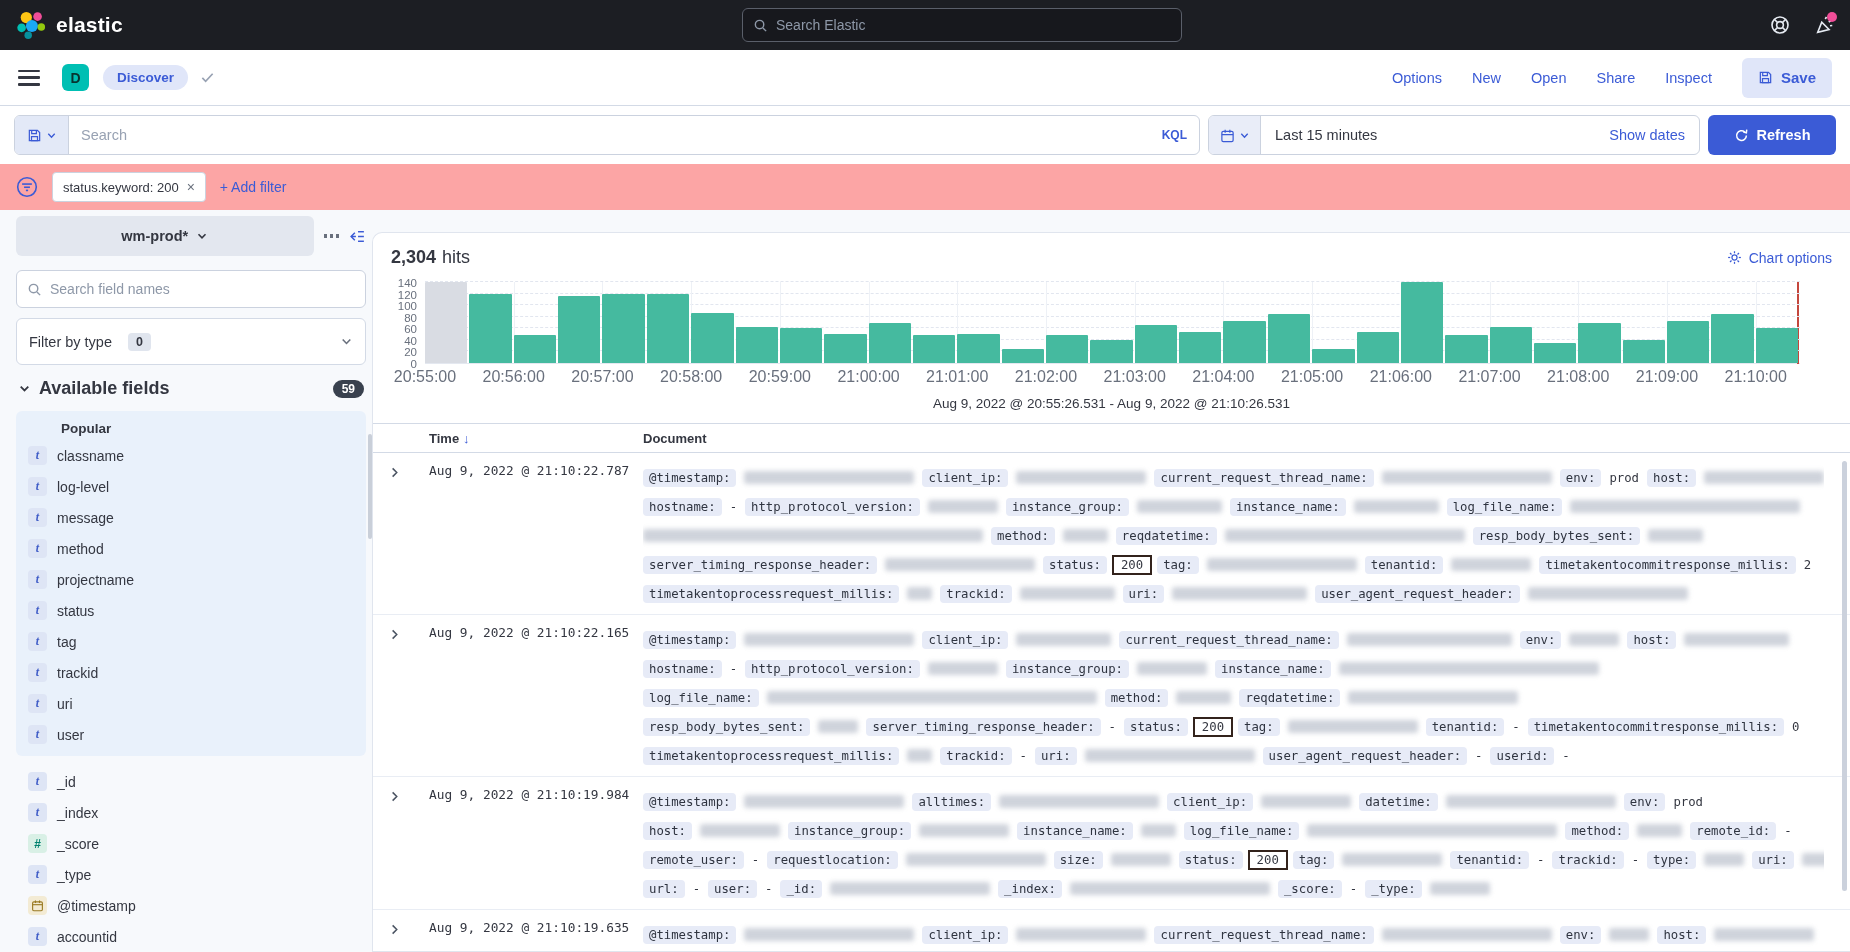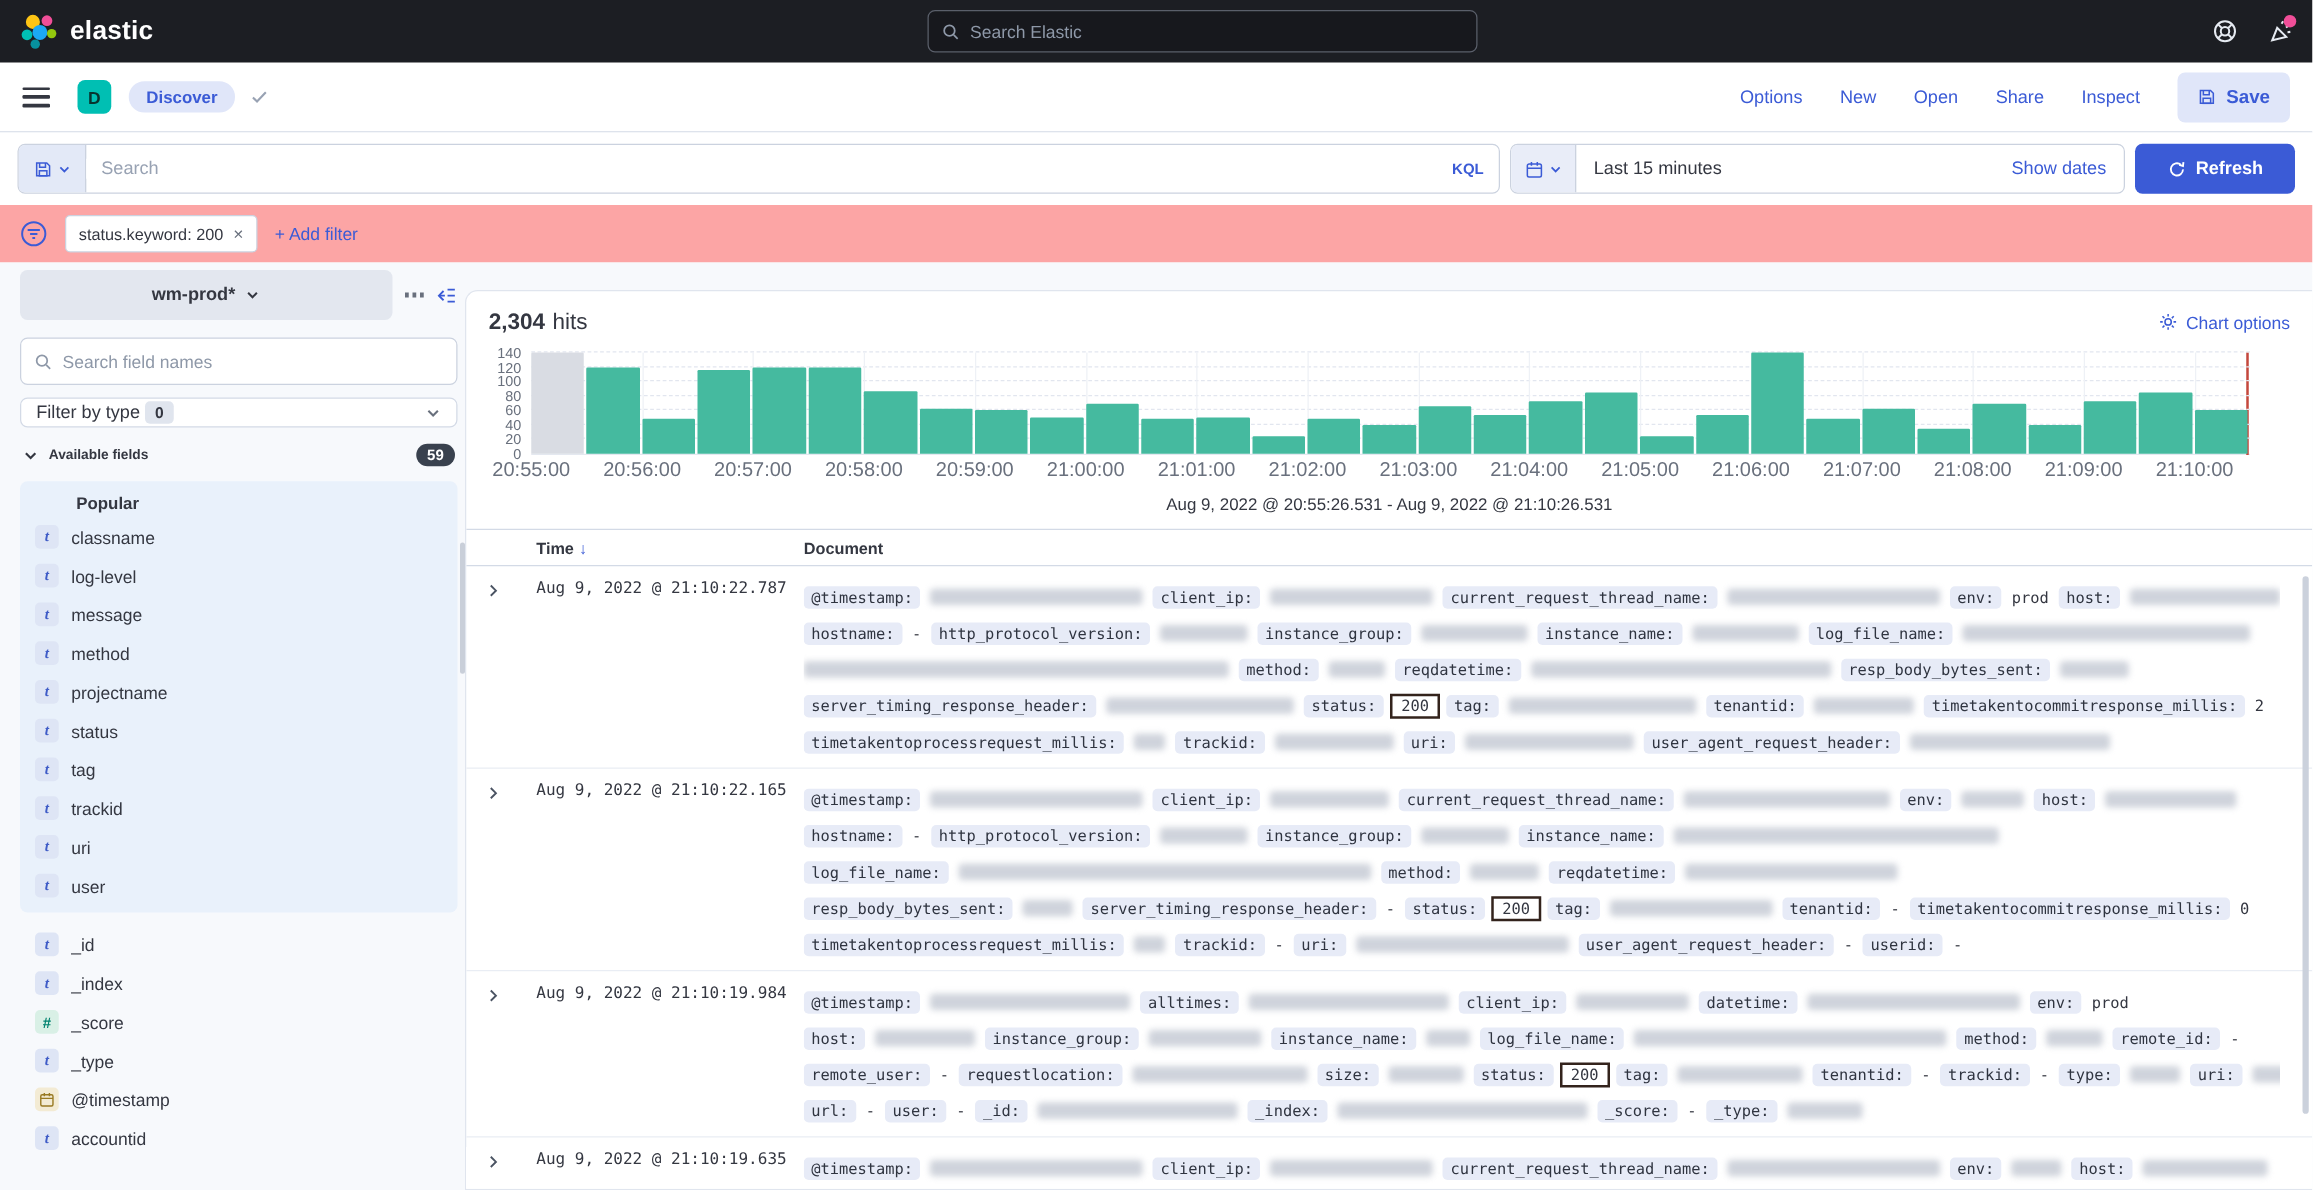--- a/index.html
+++ b/index.html
@@ -65,27 +65,27 @@
   .ip-row { display:flex; align-items:center; gap:10px; }
   .ip-picker { flex:1; height:40px; background:#E3E7EF; border-radius:6px; display:flex; align-items:center;
     justify-content:center; gap:8px; font-weight:700; font-size:14.5px; color:#343741; cursor:pointer; }
   .side-icons { display:flex; align-items:center; gap:10px; color:#69707D; }
   .dots-icon { display:flex; gap:2.5px; }
   .dots-icon span { width:3.5px; height:3.5px; background:#69707D; display:block; }
   .field-search { margin-top:14px; height:38px; border:1px solid #CBD2DF; border-radius:6px; background:#fff;
     display:flex; align-items:center; padding:0 10px; gap:8px; color:#8E98A8; }
   .field-search input { border:none; outline:none; flex:1; font-size:14px; color:#343741; font-family:"Liberation Sans",sans-serif; }
   .field-search input::placeholder { color:#8E98A8; }
-  .type-filter { margin-top:10px; height:24px; border:1px solid #D3DAE6; border-radius:6px; background:#fff;
-    display:flex; align-items:center; padding:0 12px; gap:4px; cursor:pointer; }
+  .type-filter { margin-top:10px; height:47px; border:1px solid #D3DAE6; border-radius:6px; background:#fff;
+    display:flex; align-items:center; padding:0 12px; gap:16px; cursor:pointer; }
   .type-filter .lbl { font-size:14.5px; color:#343741; }
   .count-badge { background:#E0E5EE; color:#343741; border-radius:4px; font-size:12.5px; padding:2px 8px; font-weight:600; }
   .type-filter .chev { margin-left:auto; color:#69707D; }
   .avail-row { margin-top:13px; display:flex; align-items:center; gap:8px; padding:0 2px; }
-  .avail-row .ttl { font-weight:700; font-size:11px; }
+  .avail-row .ttl { font-weight:700; font-size:18px; }
   .dark-badge { margin-left:auto; background:#39414E; color:#fff; border-radius:9px; font-size:12px; padding:2px 9px; font-weight:600; }
   .popular-block { margin-top:12px; background:#E9F1FB; border-radius:6px; padding:10px 12px 6px 12px; }
   .popular-ttl { font-weight:700; font-size:13.5px; margin-bottom:4px;padding-left:33px; }
   .field-item { display:flex; align-items:center; gap:10px; height:31px; cursor:pointer; border-radius:4px; }
   .field-item .name { font-size:14px; color:#343741; }
   .tok { width:19px; height:19px; border-radius:4px; display:flex; align-items:center; justify-content:center;
     font-size:12px; flex:none; }
   .tok-t { background:#DEE5F5; color:#3F5CC7; font-family:"Liberation Serif",serif; font-style:italic; font-weight:700; }
   .tok-n { background:#D9F0E6; color:#00826F; font-weight:700; }
   .tok-d { background:#F3EBD4; color:#997A23; }

